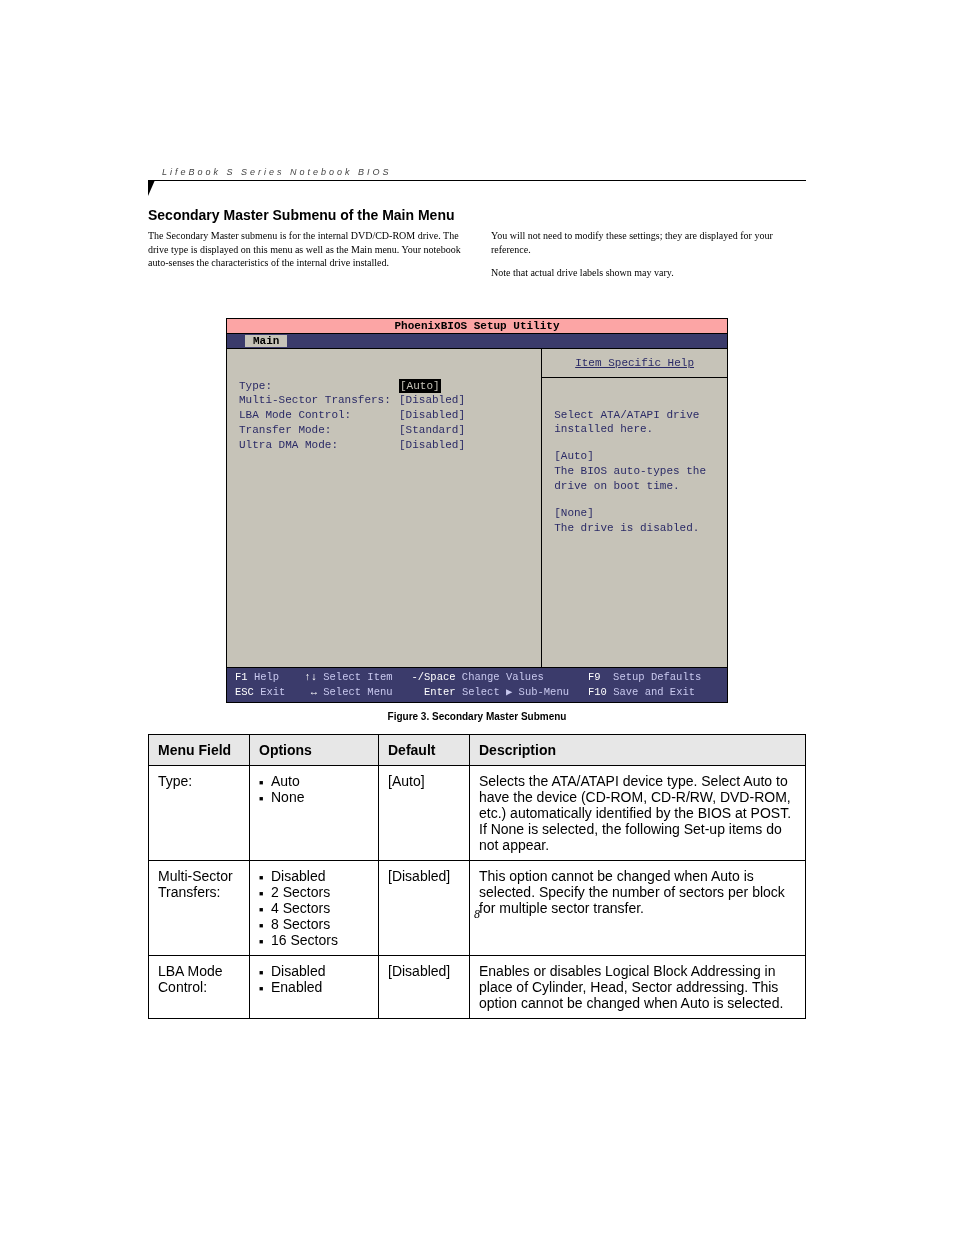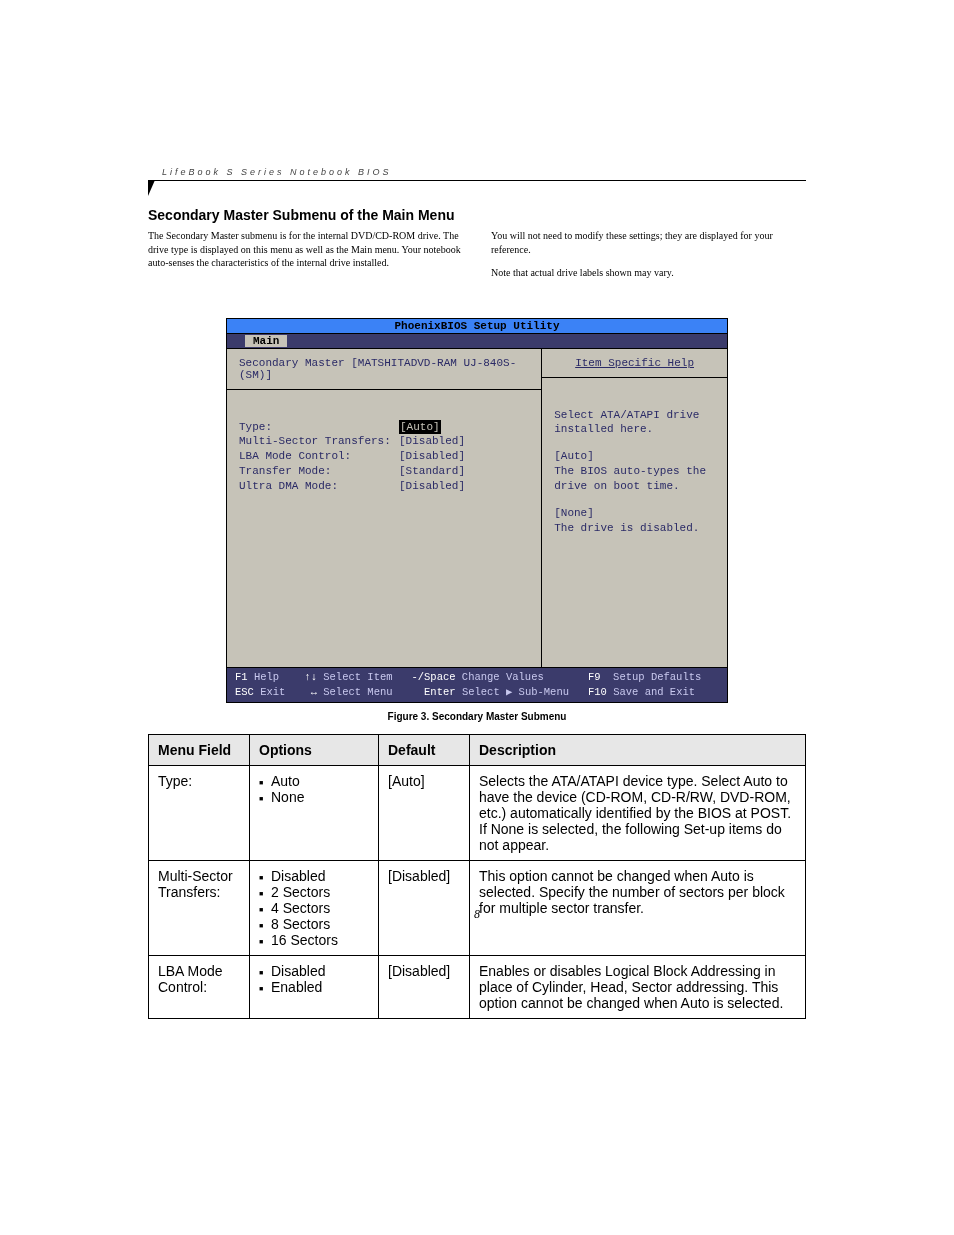--- a/index.html
+++ b/index.html
@@ -68,21 +68,21 @@
 
   
   .bios-frame {
     width: 500px;
     margin: 28px auto 8px auto;
     border: 1px solid #000;
     font-family: 'Courier New', monospace;
     font-size: 11px;
   }
   .bios-titlebar {
-    background: #3b82f6;
+    background: #fca5a5;
     color: #000;
     text-align: center;
     padding: 1px 0;
     border-bottom: 1px solid #000;
     font-weight: bold;
   }
   .bios-tabbar {
     background: #3b3b6b;
     color: #dcdcee;
     padding: 1px 14px;
@@ -217,21 +217,20 @@
     </div>
   </div>
 
   <div class="bios-frame">
     <div class="bios-titlebar">PhoenixBIOS Setup Utility</div>
     <div class="bios-tabbar">
       <span class="bios-tab">Main</span>
     </div>
     <div class="bios-body">
       <div class="bios-left">
-        <div class="bios-subhdr">Secondary Master [MATSHITADVD-RAM UJ-840S-(SM)]</div>
         <div class="bios-content" id="bios-rows">
             <div class="bios-row">
               <span class="bios-lbl">Type:</span>
               <span class="bios-val highlight">[Auto]</span>
             </div>
             <div class="bios-row">
               <span class="bios-lbl"></span>
               <span class="bios-val"></span>
             </div>
             <div class="bios-row">

